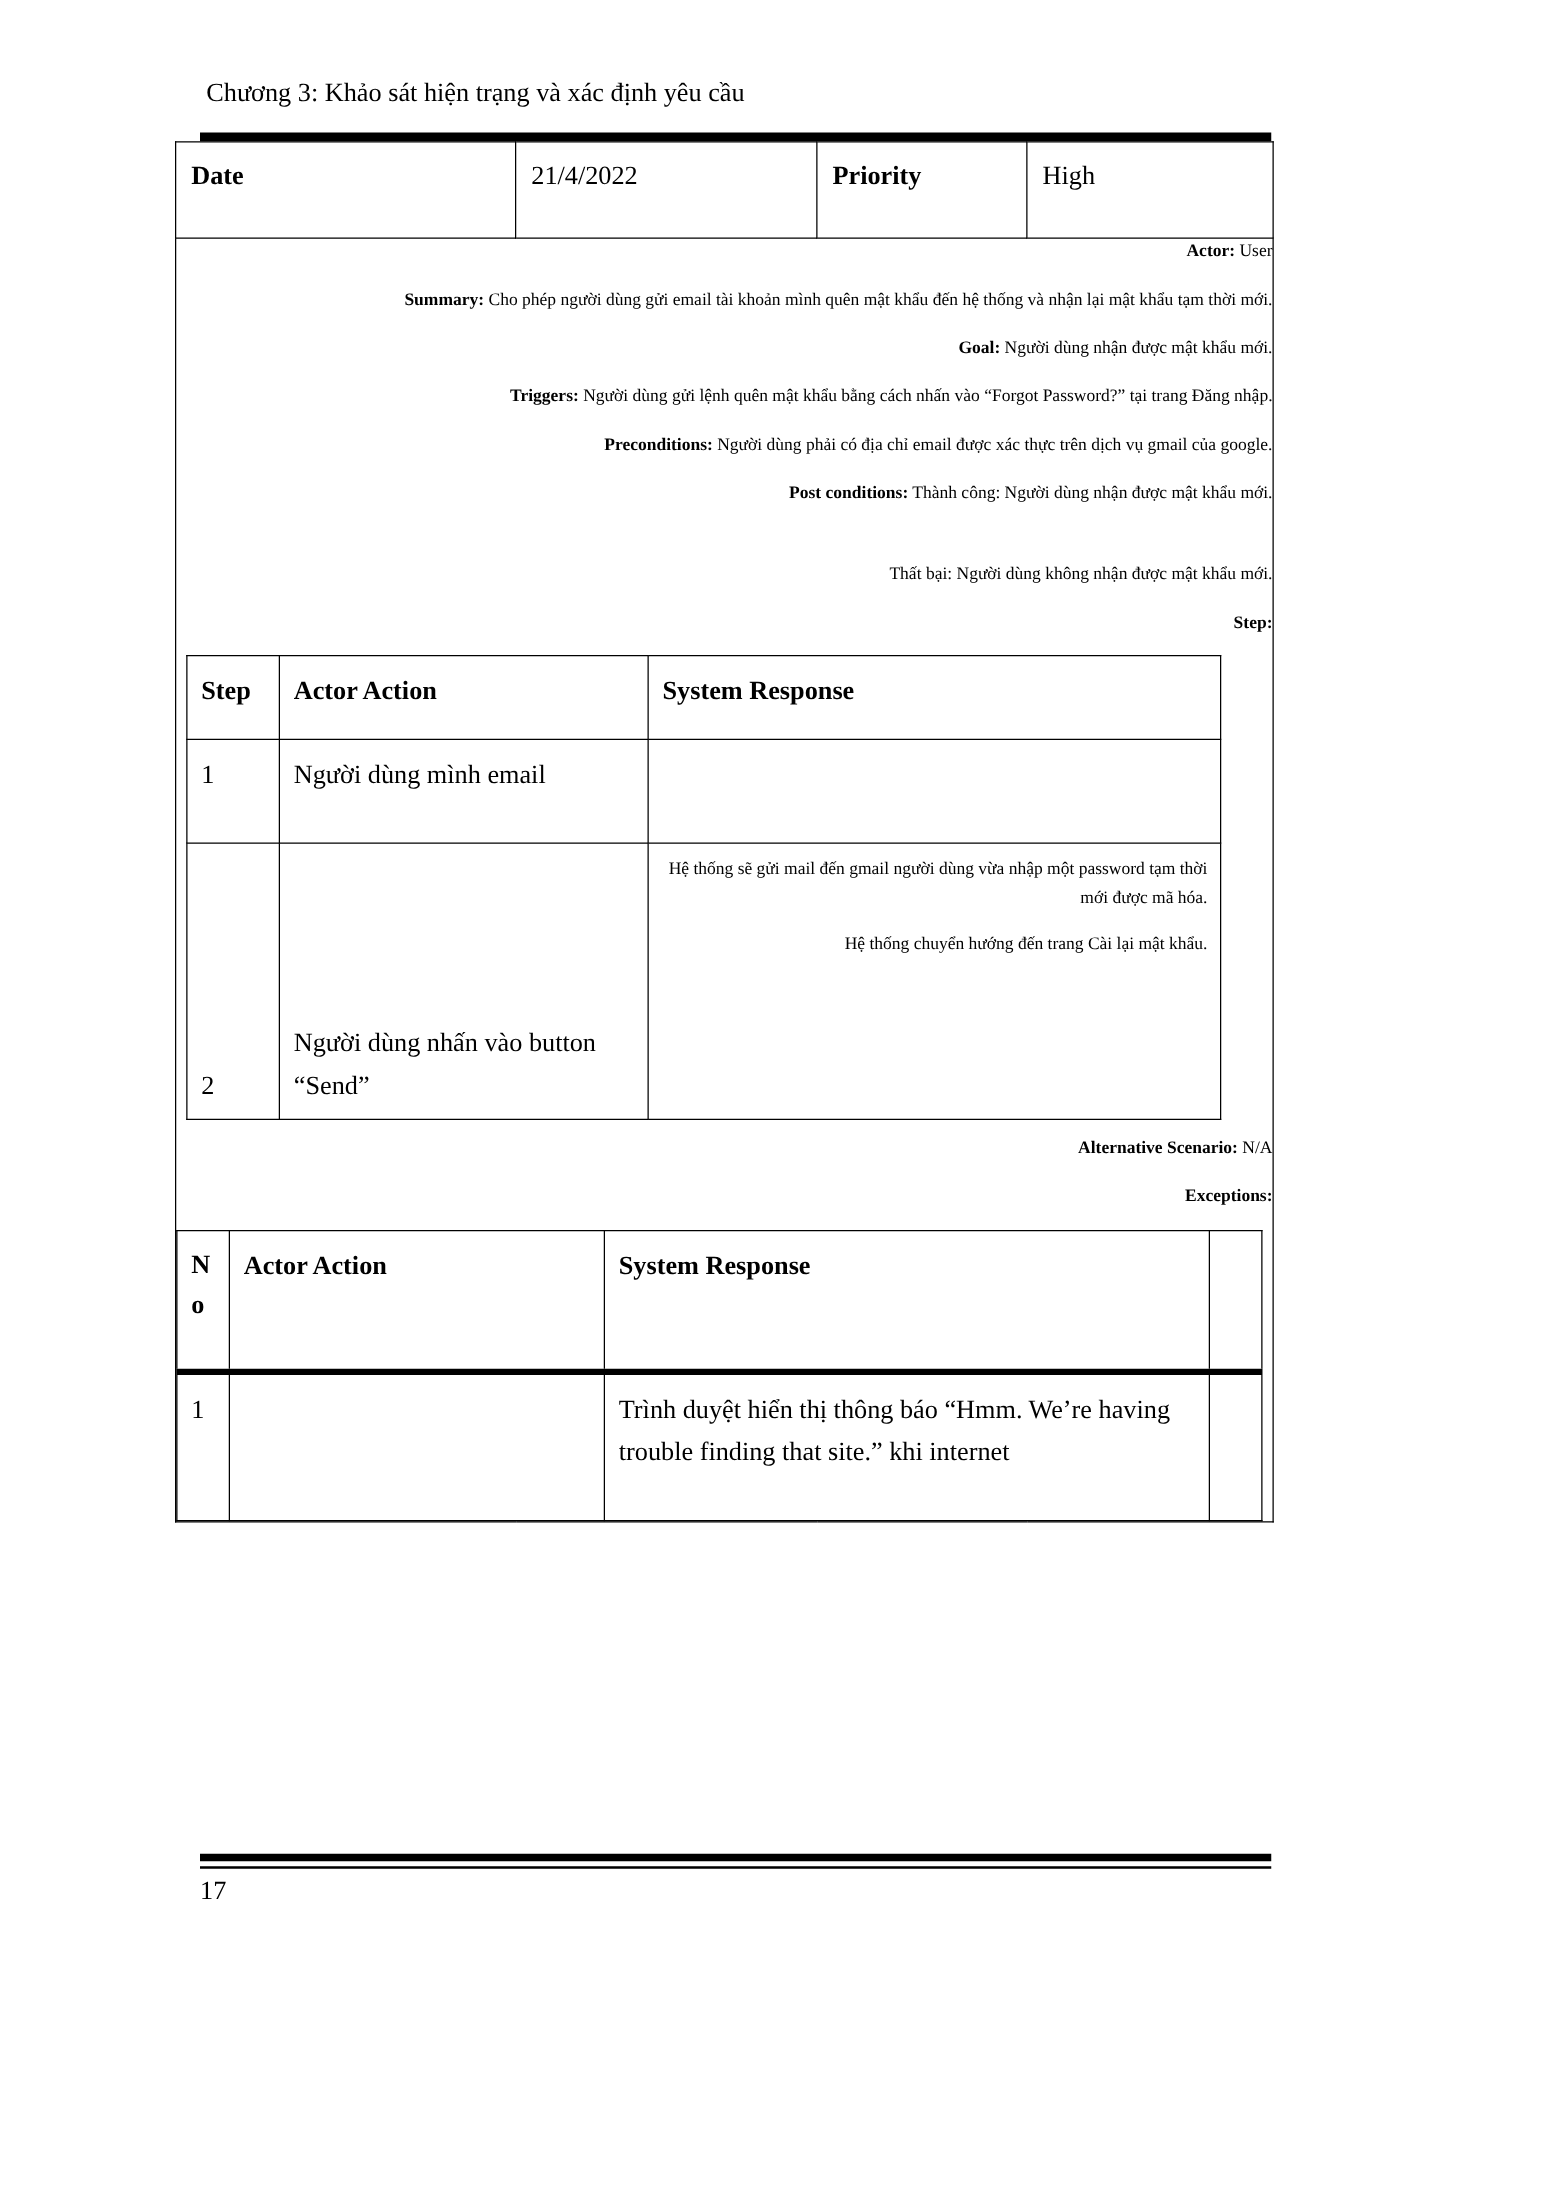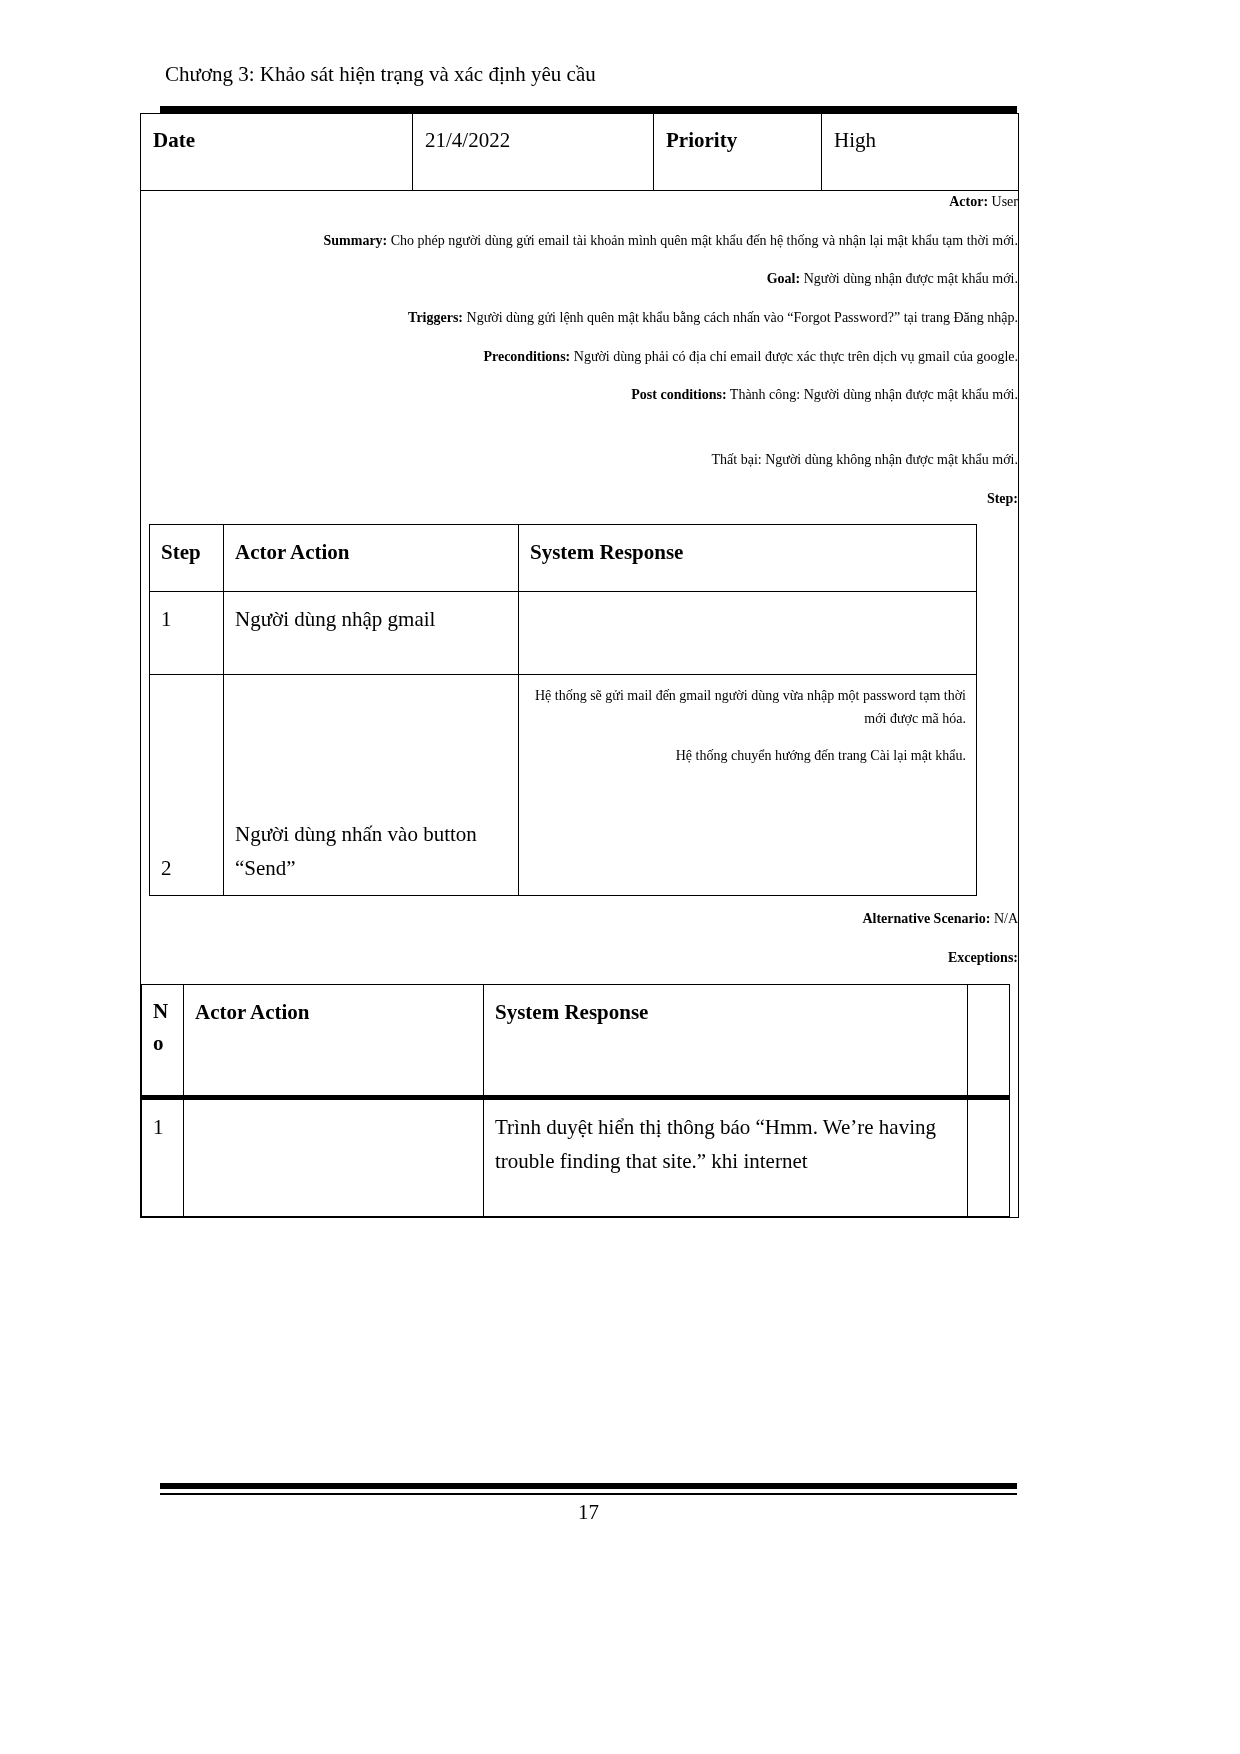--- a/index.html
+++ b/index.html
@@ -159,21 +159,21 @@
     top: 1493px;
     width: 857px;
     height: 2px;
     background: #000;
   }
   .footer-page {
     position: absolute;
     left: 160px;
     top: 1500px;
     width: 857px;
-    text-align: center;
+    text-align: left;
     font-size: 21px;
   }
 </style>
 </head>
 <body>
 
 <div class="page">
 
   <div class="page-header">Chương 3: Khảo sát hiện trạng và xác định yêu cầu</div>
   <div class="header-rule"></div>
@@ -250,21 +250,21 @@
                 <col class="col-resp">
               </colgroup>
               <tbody>
                 <tr class="hrow">
                   <th>Step</th>
                   <th>Actor Action</th>
                   <th>System Response</th>
                 </tr>
                 <tr class="row1">
                   <td>1</td>
-                  <td>Người dùng nhập gmail</td>
+                  <td>Người dùng mình email</td>
                   <td></td>
                 </tr>
                 <tr class="row2">
                   <td class="cell-bottom">2</td>
                   <td class="cell-bottom">Người dùng nhấn vào button “Send”</td>
                   <td>
                     <div class="para tight">Hệ thống sẽ gửi mail đến gmail người dùng vừa nhập một password tạm thời mới được mã hóa.</div>
                     <div class="para">Hệ thống chuyển hướng đến trang Cài lại mật khẩu.</div>
                   </td>
                 </tr>

